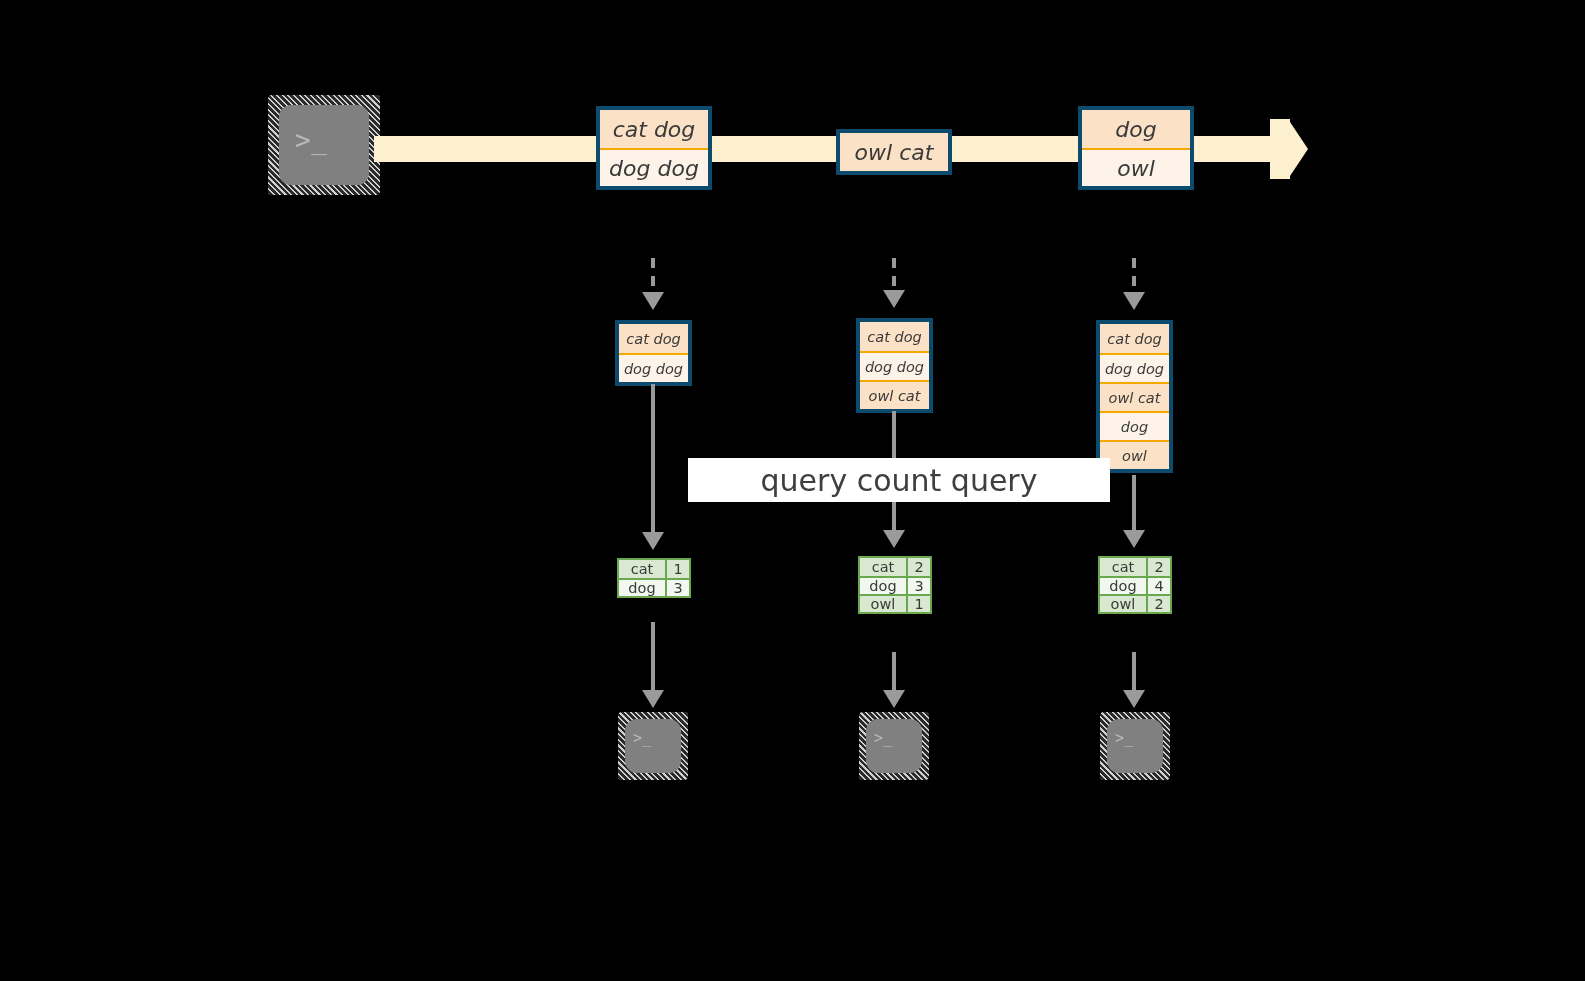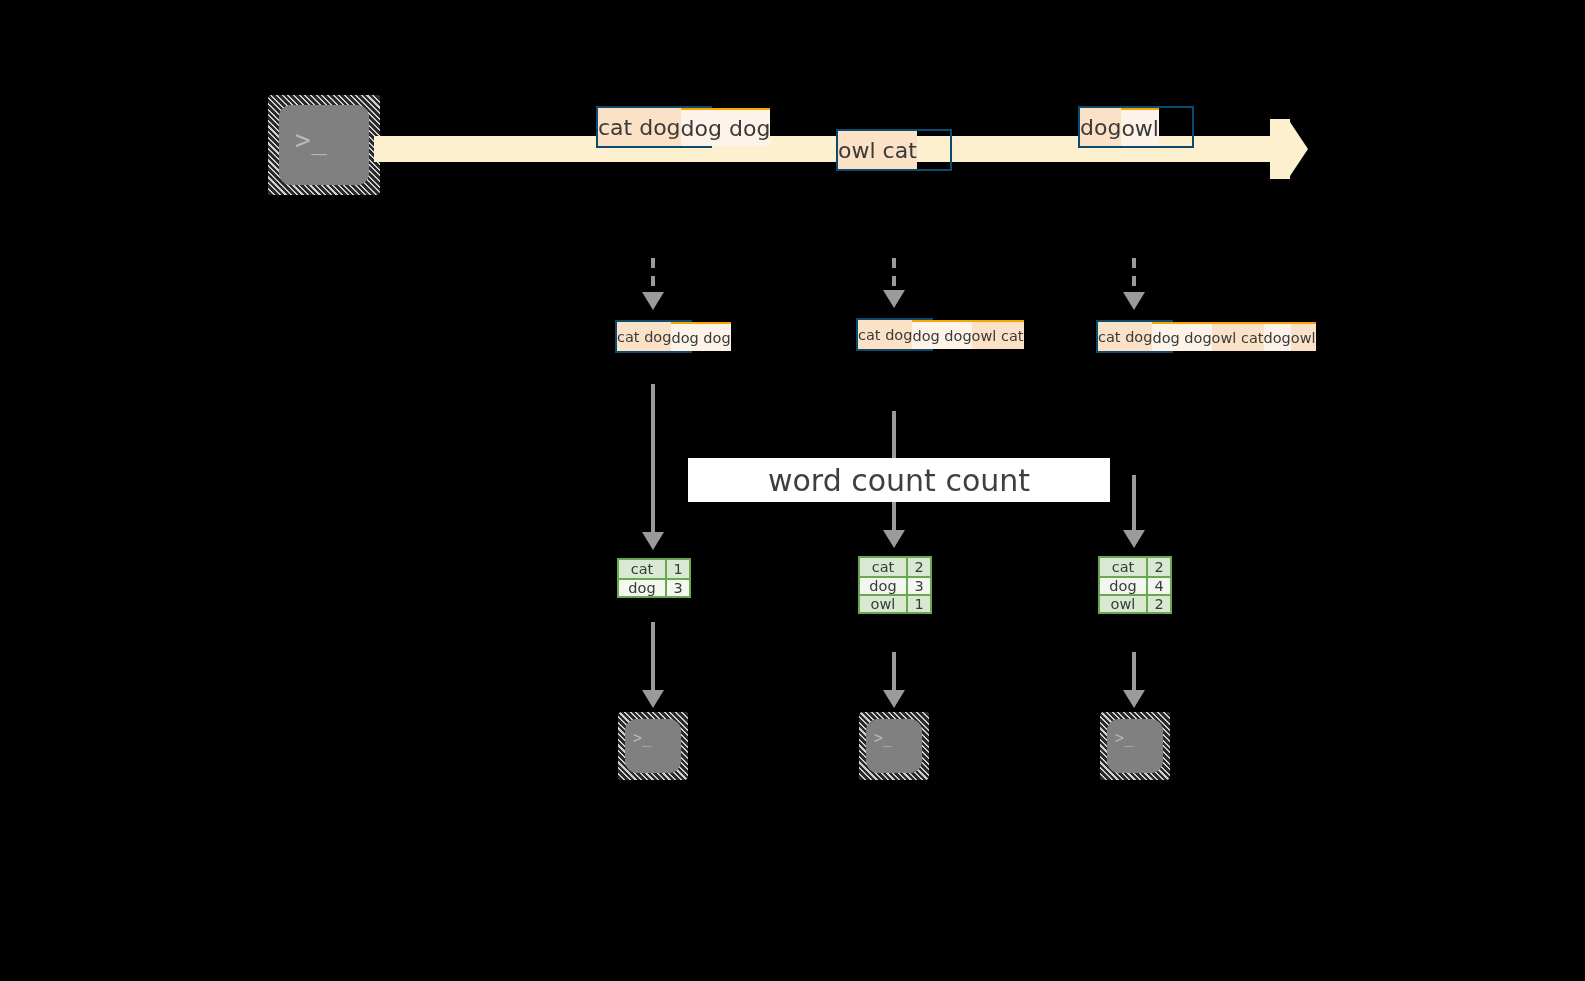--- a/index.html
+++ b/index.html
@@ -51,23 +51,24 @@
   }
   .ribbon-shoulder {
     position: absolute;
     background: #fdf0cf;
   }
 
   
   .obox {
     position: absolute;
     box-sizing: border-box;
-    border: 2px solid #0c4a6e;
-    display: flex;
-    flex-direction: row;
+    border: 4px solid #0c4a6e;
+    display: flex;
+    flex-direction: column;
+    font-style: italic;
   }
   .obox .row {
     box-sizing: border-box;
     display: flex;
     align-items: center;
     justify-content: center;
     color: #3a3a3a;
     white-space: nowrap;
   }
   .obox .row.dark  { background: #fbe1c6; }
@@ -266,16 +267,16 @@
   <div class="vline" style="left:1132px; top:652px; height:40px;"></div>
   <div class="vhead" style="left:1123px; top:690px;"></div>
 
   <div class="term" style="left:1100px; top:712px; width:70px; height:68px;">
     <div class="hatch"></div>
     <div class="face" style="left:7px; top:7px; width:56px; height:54px;"></div>
     <div class="glyph" style="left:15px; top:19px; font-size:15px;">&gt;_</div>
   </div>
 
   <div class="banner" style="left:688px; top:458px; width:422px; height:44px;">
-    <span>word count count</span>
+    <span>query count query</span>
   </div>
 
 </div>
 
 </body></html>

